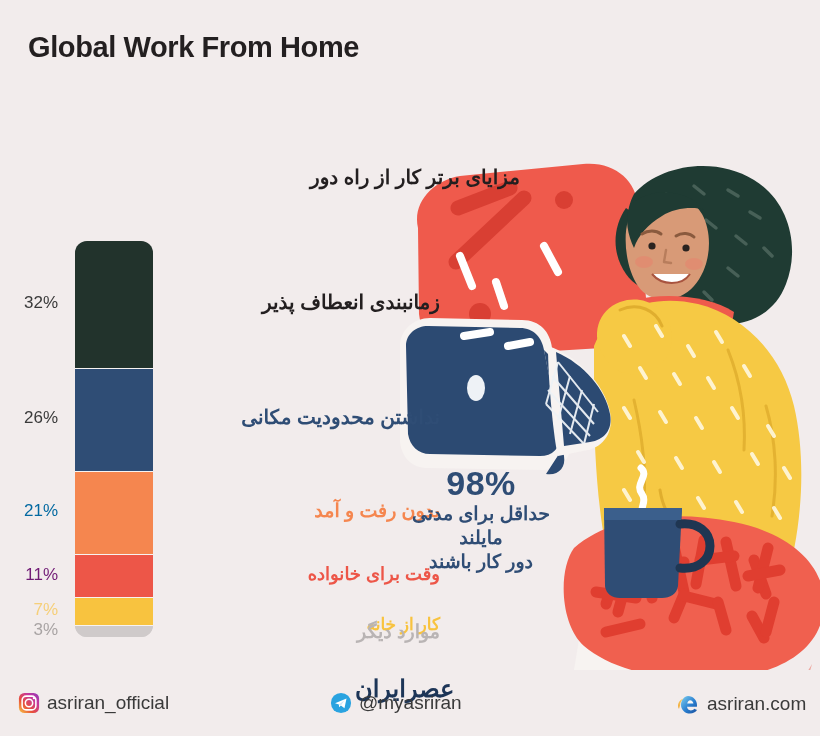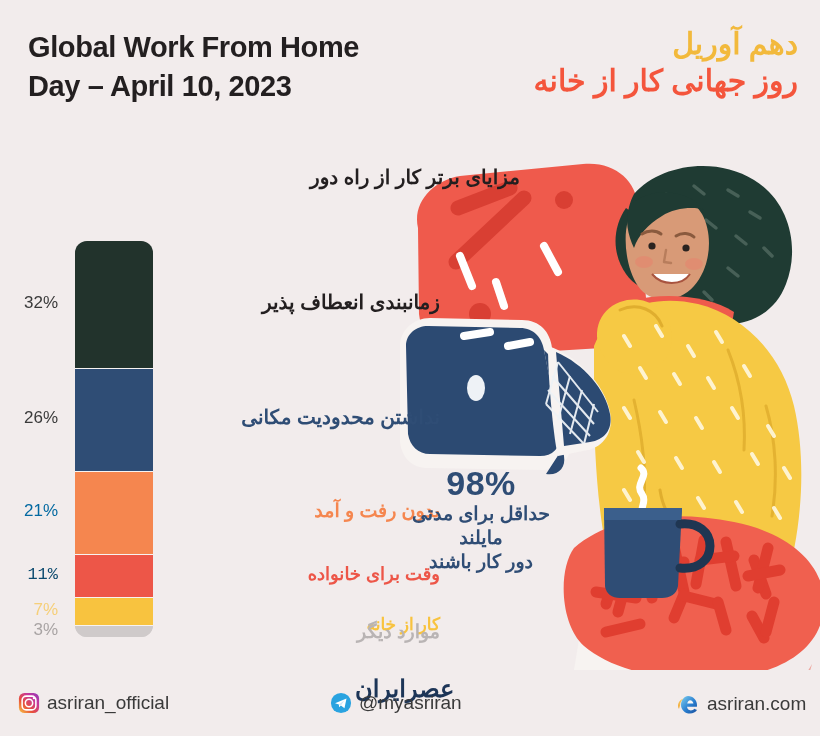--- a/index.html
+++ b/index.html
@@ -300,43 +300,38 @@
           <path d="M110 196 L132 192"></path>
           <path d="M146 96 L160 122"></path>
         </g>
 
       </g>
     </svg>
   </div>
 
   <div class="hdr-en">
     <span>Global Work From Home</span><br>
-    <span>Day – April 10, 2023</span>
   </div>
 
-  <div class="hdr-fa">
-    <span class="hdr-fa-1">دهم آوریل</span>
-    <span class="hdr-fa-2">روز جهانی کار از خانه</span>
-  </div>
 
   <div class="chart-title">مزایای برتر کار از راه دور</div>
 
   <div class="bar-wrap" id="barWrap">
       <div class="seg" style="top: 0px; height: 126.72px; background: rgb(34, 51, 44);"></div>
       <div class="seg" style="top: 126.72px; height: 102.96px; background: rgb(47, 77, 117); border-top: 1.5px solid rgb(247, 243, 241);"></div>
       <div class="seg" style="top: 229.68px; height: 83.16px; background: rgb(245, 134, 79); border-top: 1.5px solid rgb(247, 243, 241);"></div>
       <div class="seg" style="top: 312.84px; height: 43.56px; background: rgb(237, 86, 72); border-top: 1.5px solid rgb(247, 243, 241);"></div>
       <div class="seg" style="top: 356.4px; height: 27.72px; background: rgb(248, 195, 63); border-top: 1.5px solid rgb(247, 243, 241);"></div>
       <div class="seg" style="top: 384.12px; height: 11.88px; background: rgb(207, 202, 202); border-top: 1.5px solid rgb(247, 243, 241);"></div>
     </div>
   <div class="pct-col" id="pctCol">
       <div class="pct" style="color: rgb(58, 58, 58); top: 52.36px; right: 8px;">32%</div>
       <div class="pct" style="color: rgb(58, 58, 58); top: 167.2px; right: 8px;">26%</div>
       <div class="pct" style="color: #0369a1; top: 260.26px; right: 8px;">21%</div>
-      <div class="pct" style="color: #0c4a6e; top: 323.62px; right: 8px; font-family: Liberation Mono, monospace;">11%</div>
+      <div class="pct" style="color: #701a75; top: 323.62px; right: 8px;">11%</div>
       <div class="pct" style="color: rgb(246, 207, 121); top: 359.26px; right: 8px;">7%</div>
       <div class="pct" style="color: rgb(169, 164, 164); top: 379.06px; right: 8px;">3%</div>
     </div>
   <div class="lbl-col" id="lblCol">
       <div class="lbl" style="color: rgb(35, 31, 32); font-size: 20px; top: 48.96px; width: 280px;">زمانبندی انعطاف پذیر</div>
       <div class="lbl" style="color: rgb(47, 77, 117); font-size: 20px; top: 163.8px; width: 280px;">نداشتن محدودیت مکانی</div>
       <div class="lbl" style="color: rgb(245, 134, 79); font-size: 19px; top: 257.58px; width: 280px;">بدون رفت و آمد</div>
       <div class="lbl" style="color: rgb(237, 86, 72); font-size: 18px; top: 321.66px; width: 280px;">وقت برای خانواده</div>
       <div class="lbl" style="color: rgb(248, 195, 63); font-size: 17px; top: 358.02px; width: 280px; margin-top: 15px;">کار از خانه</div>
       <div class="lbl" style="color: rgb(185, 180, 180); font-size: 19px; top: 379.26px; width: 280px;">موارد دیگر</div>

